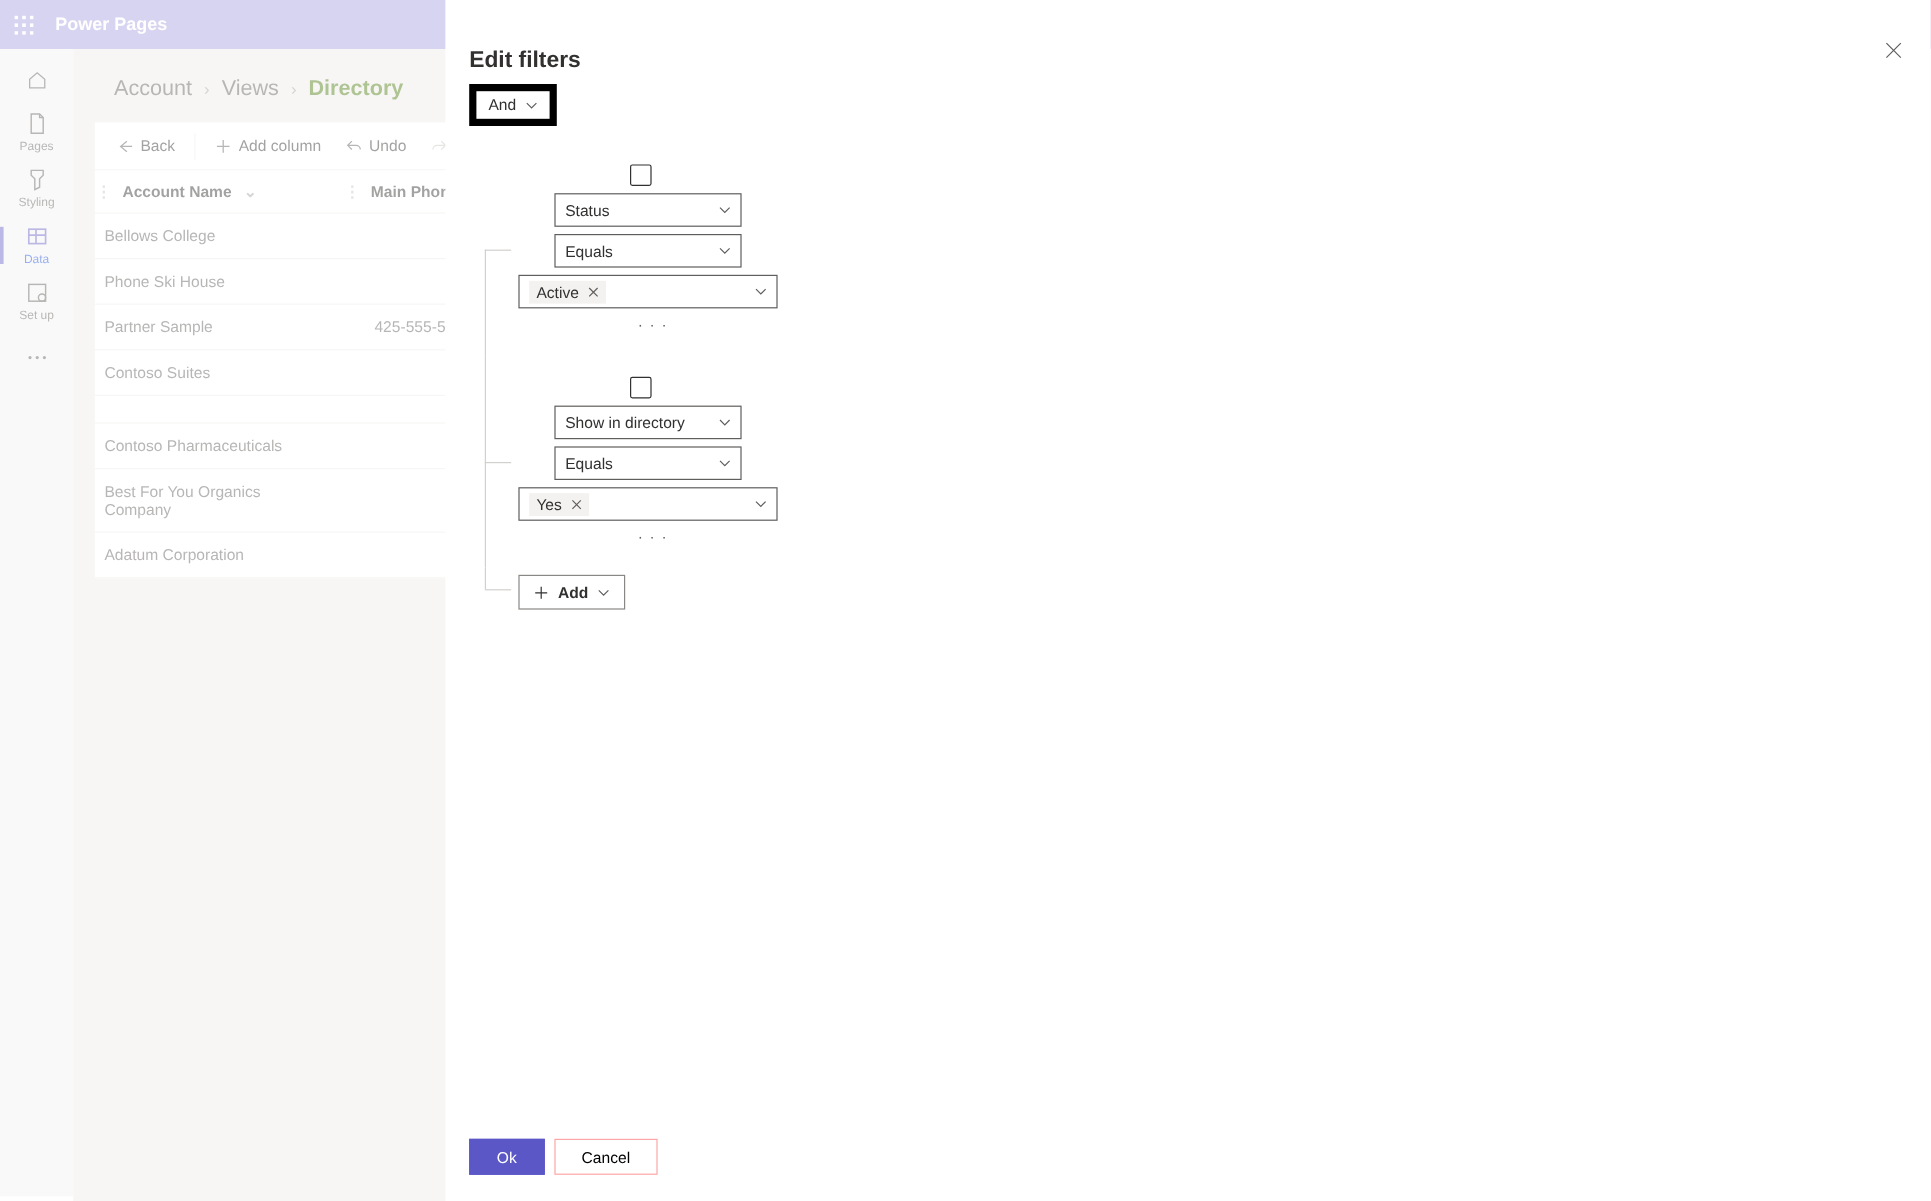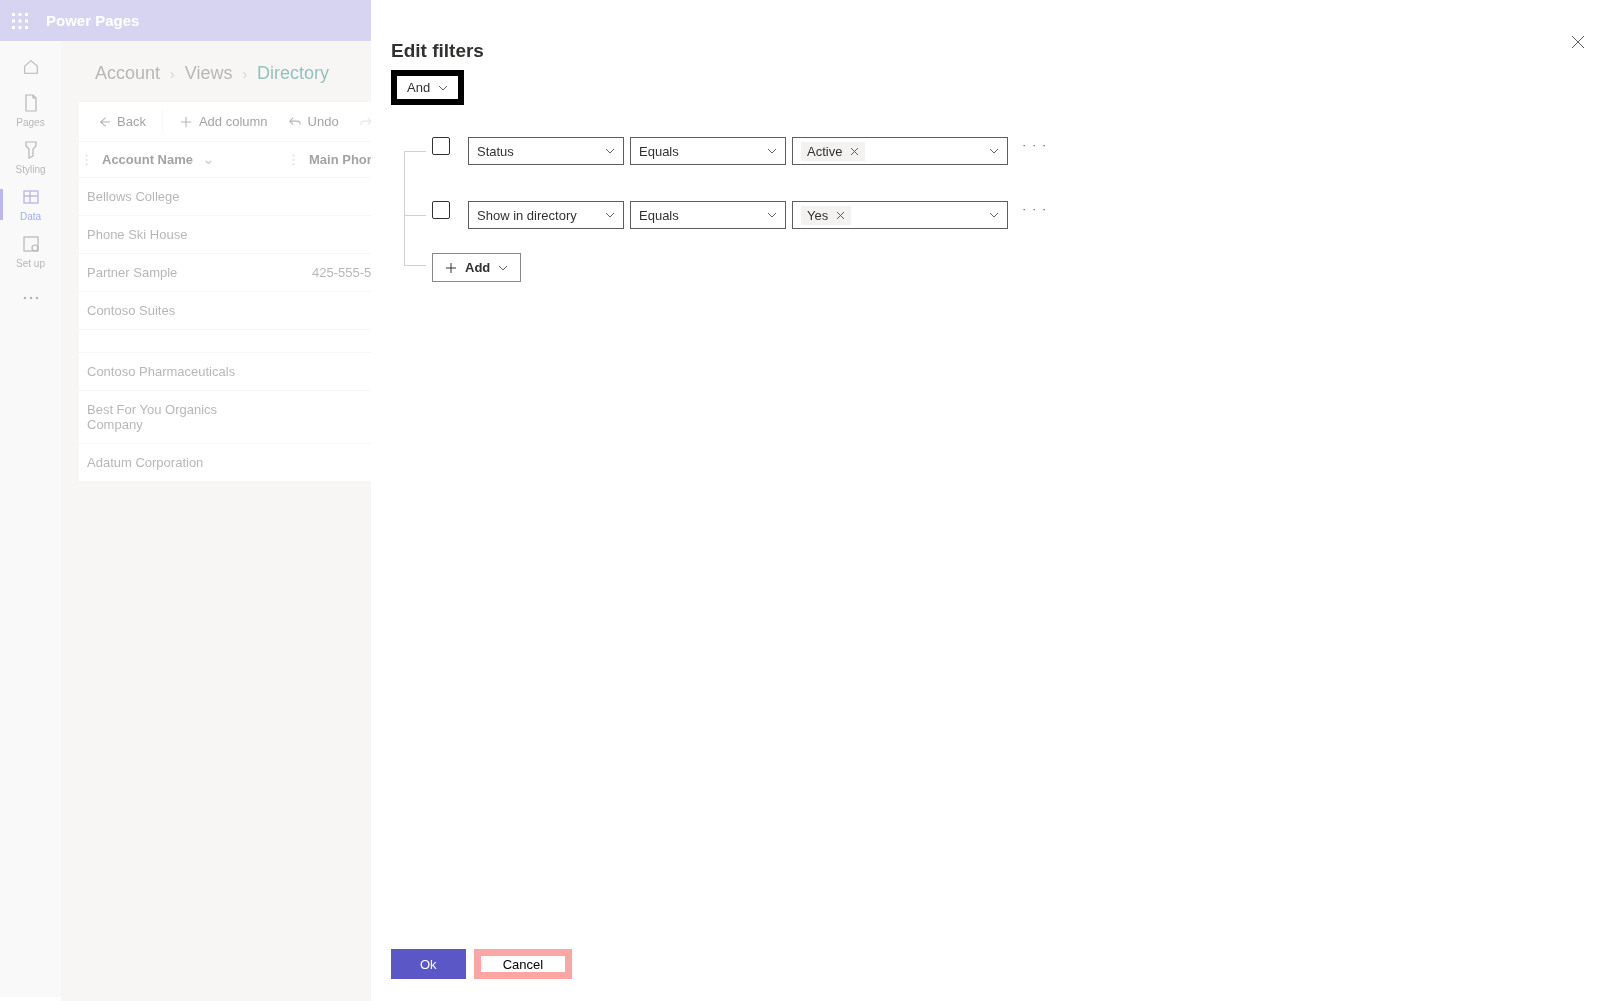--- a/index.html
+++ b/index.html
@@ -12,21 +12,21 @@
   .leftrail { position:absolute; left:0; top:41px; bottom:4px; width:61px; background:#f3f2f1; display:flex; flex-direction:column; align-items:center; padding-top:6px; z-index:1;}
   .leftrail .home { height:40px; display:flex;align-items:center;justify-content:center;width:100%;}
   .leftrail .item { width:100%; padding:6px 0; display:flex; flex-direction:column; align-items:center; gap:4px; color:#605e5c; position:relative;}
   .leftrail .item.active { color:#1d4ed8;}
   .leftrail .item.active::before { content:""; position:absolute; left:0; top:8px; bottom:8px; width:3px; background:#6b63c7;}
   .leftrail .label { font-size:10px;}
   .leftrail .more { margin-top:8px; display:flex;align-items:center;justify-content:center;height:30px;width:100%;}
   
   .workarea { position:absolute; left:61px; top:41px; right:0; bottom:0; background:#edebe9; z-index:1;}
   .breadcrumb { display:flex; align-items:center; gap:10px; padding:22px 0 18px 34px; font-size:18px; color:#605e5c;}
-  .breadcrumb .crumb.current { color:#0f766e; font-weight:400;}
+  .breadcrumb .crumb.current { color:#4d7c0f; font-weight:700;}
   .chev { color:#a19f9d; font-size:14px;}
   .toolbar { background:#fff; border-bottom:1px solid #edebe9; display:flex; align-items:center; gap:4px; padding:6px 10px; margin-left:18px; margin-right:18px;}
   .toolbar .tbtn { display:flex; align-items:center; gap:6px; padding:6px 8px; color:#323130;}
   .toolbar .sep { width:1px; height:22px; background:#edebe9; margin:0 4px;}
   .datagrid { background:#fff; margin:0 18px 18px 18px; }
   .gridhead { display:flex; align-items:center; border-bottom:1px solid #edebe9; font-weight:600; color:#323130; }
   .gridhead .col { padding:10px 8px; display:flex;align-items:center;gap:10px; }
   .gridhead .handle { color:#c8c6c4; padding:0 1px;}
   .colName { width:192px; }
   .colPhone { width:130px; }
@@ -42,36 +42,36 @@
   .panel h2 { font-size:19px; font-weight:600; margin-bottom:8px;}
   .closebtn { position:absolute; top:35px; right:24px; cursor:pointer; color:#605e5c;}
   .logic-dd { display:inline-flex; align-items:center; gap:8px; border:6px solid #000000; padding:4px 10px; font-size:13px; cursor:pointer; min-width:50px; justify-content:space-between;}
   .logic-dd .chevd { color:#605e5c;}
   .filterrows { margin-top:14px; margin-left:5px; }
   .frow-wrap { display:flex; align-items:center; }
   .connector { width:36px; align-self:stretch; position:relative;}
   .connector::before { content:""; position:absolute; left:8px; top:0; bottom:0; width:1px; background:#d2d0ce;}
   .connector::after { content:""; position:absolute; left:8px; top:50%; width:22px; height:1px; background:#d2d0ce;}
   .frow-wrap:first-child .connector::before { top:50%; }
-  .frow { display:flex; align-items:flex-start; gap:6px; padding:18px 0;}
+  .frow { display:flex; align-items:center; gap:6px; padding:18px 0;flex-direction:column;}
   .chk { width:18px; height:18px; border:1px solid #323130; border-radius:2px; flex:0 0 auto; margin-right:12px;}
   .sel { border:1px solid #605e5c; background:#fff; height:28px; display:flex; align-items:center; justify-content:space-between; padding:0 8px; cursor:pointer; color:#323130;}
   .sel.field { width:156px; }
   .sel.op { width:156px; }
   .sel.val { width:216px; position:relative; justify-content:flex-start;}
   .tag { background:#f3f2f1; display:inline-flex; align-items:center; gap:8px; padding:2px 6px; margin:2px 0; color:#323130;}
   .tag .x { color:#605e5c; cursor:pointer;}
   .sel.val .chevd { margin-left:auto;}
   .rowmore { margin-left:8px; color:#605e5c; cursor:pointer; letter-spacing:1px;}
   .addrow-wrap { display:flex; align-items:center;}
   .addrow-wrap .connector::before { bottom:50%; }
   .addbtn { display:inline-flex; align-items:center; gap:8px; border:1px solid #8a8886; padding:6px 12px; cursor:pointer; margin:6px 0 0 0;}
   .addbtn b { font-weight:600;}
   .panel-footer { position:absolute; left:20px; bottom:22px; display:flex; gap:8px;}
-  .btn { height:30px; padding:0 22px; border:7px solid #fca5a5; background:#fff; font-size:13px; cursor:pointer; display:inline-flex;align-items:center;}
+  .btn { height:30px; padding:0 22px; border:1px solid #fca5a5; background:#fff; font-size:13px; cursor:pointer; display:inline-flex;align-items:center;}
   .btn.primary { background:#5b57c7; color:#fff; border-color:#5b57c7;}
   svg { display:block; }
 </style>
 </head>
 <body>
 
 <div class="appheader">
   <div class="waffle">
     <svg width="16" height="16" viewBox="0 0 16 16">
         <g fill="#fff">

